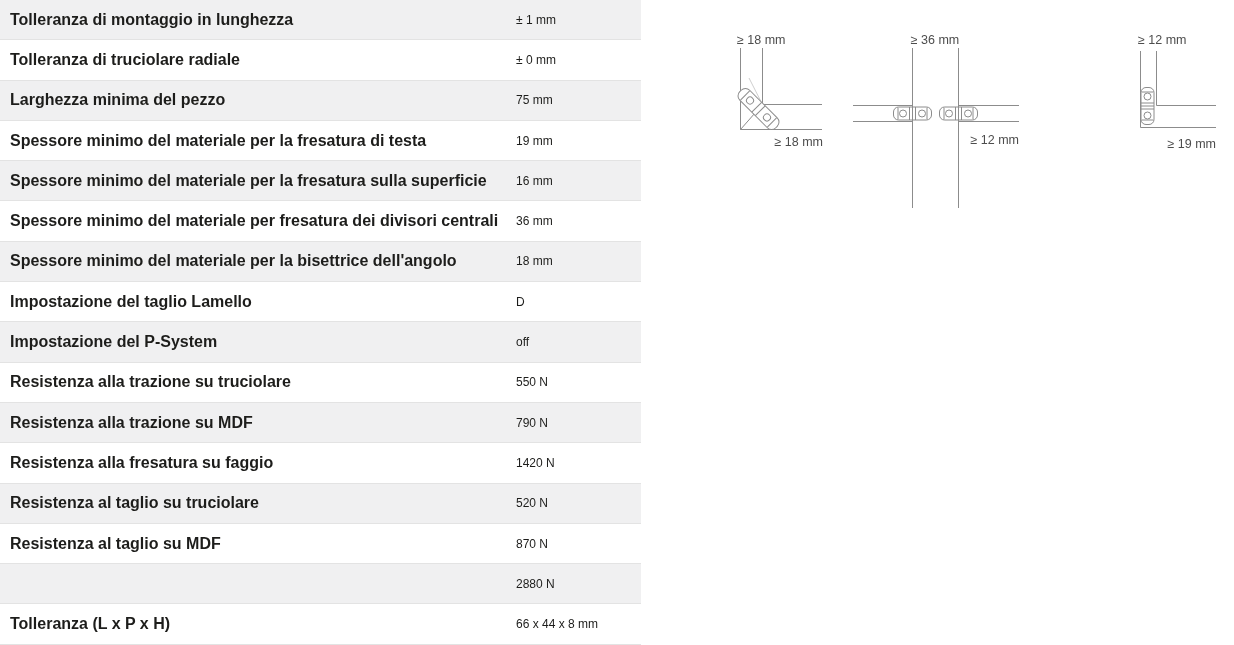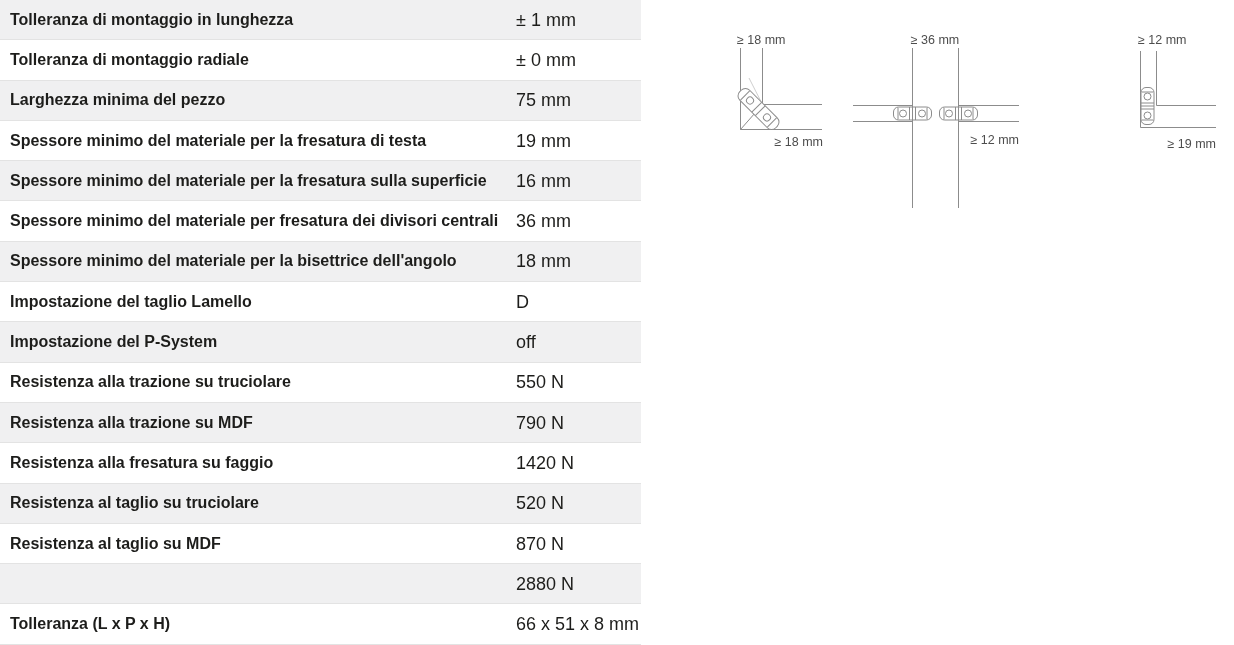--- a/index.html
+++ b/index.html
@@ -29,21 +29,21 @@
     transform: translateY(-50%);
     font-size: 16px;
     font-weight: 700;
     color: #1d1d1b;
     white-space: nowrap;
   }
   .spec-value {
     position: absolute;
     left: 516px; top: 50%;
     transform: translateY(-50%);
-    font-size: 18px;
+    font-size: 12px;
     font-weight: 400;
     color: #1d1d1b;
     white-space: nowrap;
   }
   
   .diagrams {
     position: absolute;
     left: 660px; top: 8px;
     width: 574px; height: 220px;
   }
@@ -60,21 +60,21 @@
 </style>
 </head>
 <body>
 
 <div class="spec-table">
   <div class="spec-row">
     <div class="spec-label">Tolleranza di montaggio in lunghezza</div>
     <div class="spec-value">± 1 mm</div>
   </div>
   <div class="spec-row">
-    <div class="spec-label">Tolleranza di montaggio radiale</div>
+    <div class="spec-label">Tolleranza di truciolare radiale</div>
     <div class="spec-value">± 0 mm</div>
   </div>
   <div class="spec-row">
     <div class="spec-label">Larghezza minima del pezzo</div>
     <div class="spec-value">75 mm</div>
   </div>
   <div class="spec-row">
     <div class="spec-label">Spessore minimo del materiale per la fresatura di testa</div>
     <div class="spec-value">19 mm</div>
   </div>
@@ -116,21 +116,21 @@
   </div>
   <div class="spec-row">
     <div class="spec-label">Resistenza al taglio su MDF</div>
     <div class="spec-value">870 N</div>
   </div>
   <div class="spec-row">
     <div class="spec-value">2880 N</div>
   </div>
   <div class="spec-row">
     <div class="spec-label">Tolleranza (L x P x H)</div>
-    <div class="spec-value">66 x 51 x 8 mm</div>
+    <div class="spec-value">66 x 44 x 8 mm</div>
   </div>
 </div>
 
 <div class="diagrams">
   <svg width="574" height="220" viewBox="660 0 574 220">
 
     <g>
       <g>
         <line class="panel-line" x1="740.5" y1="40" x2="740.5" y2="121.5"></line>
         <line class="panel-line" x1="762.5" y1="40" x2="762.5" y2="96.5"></line>

